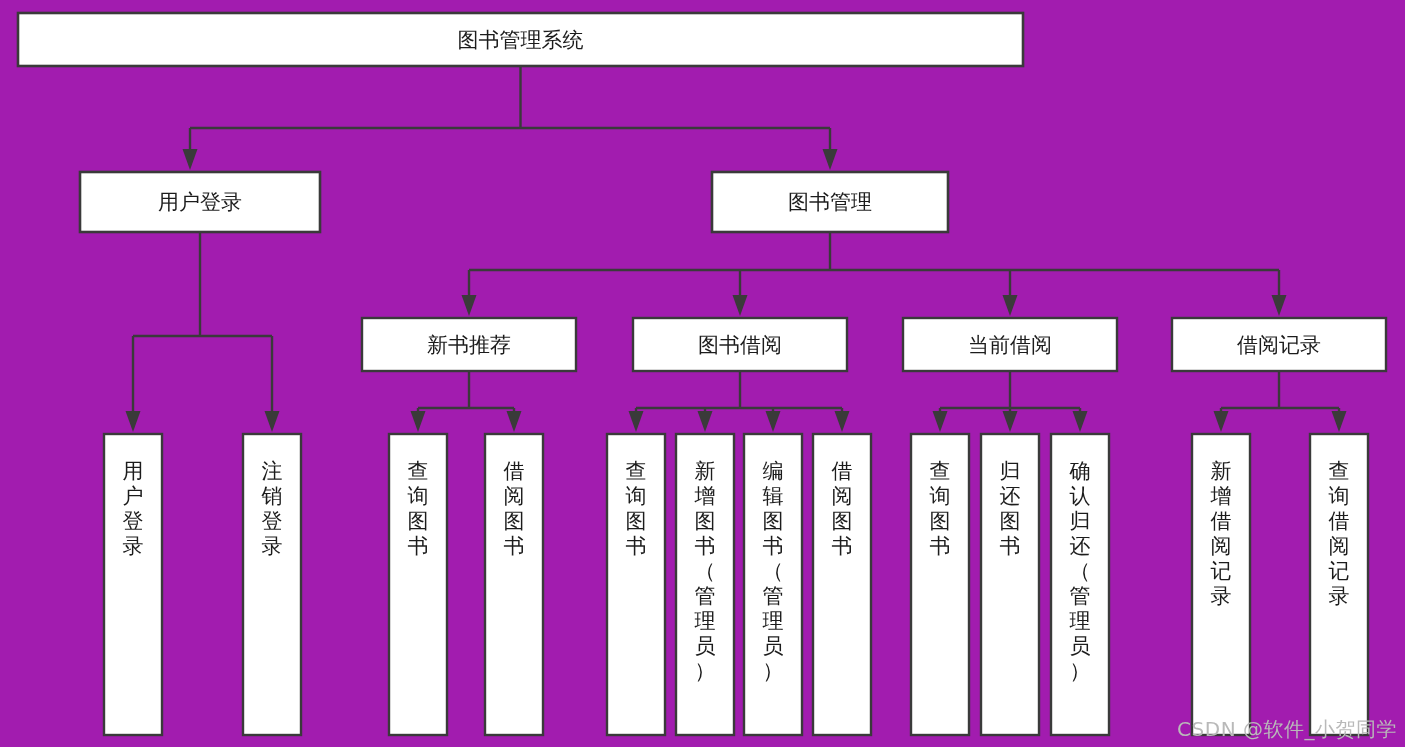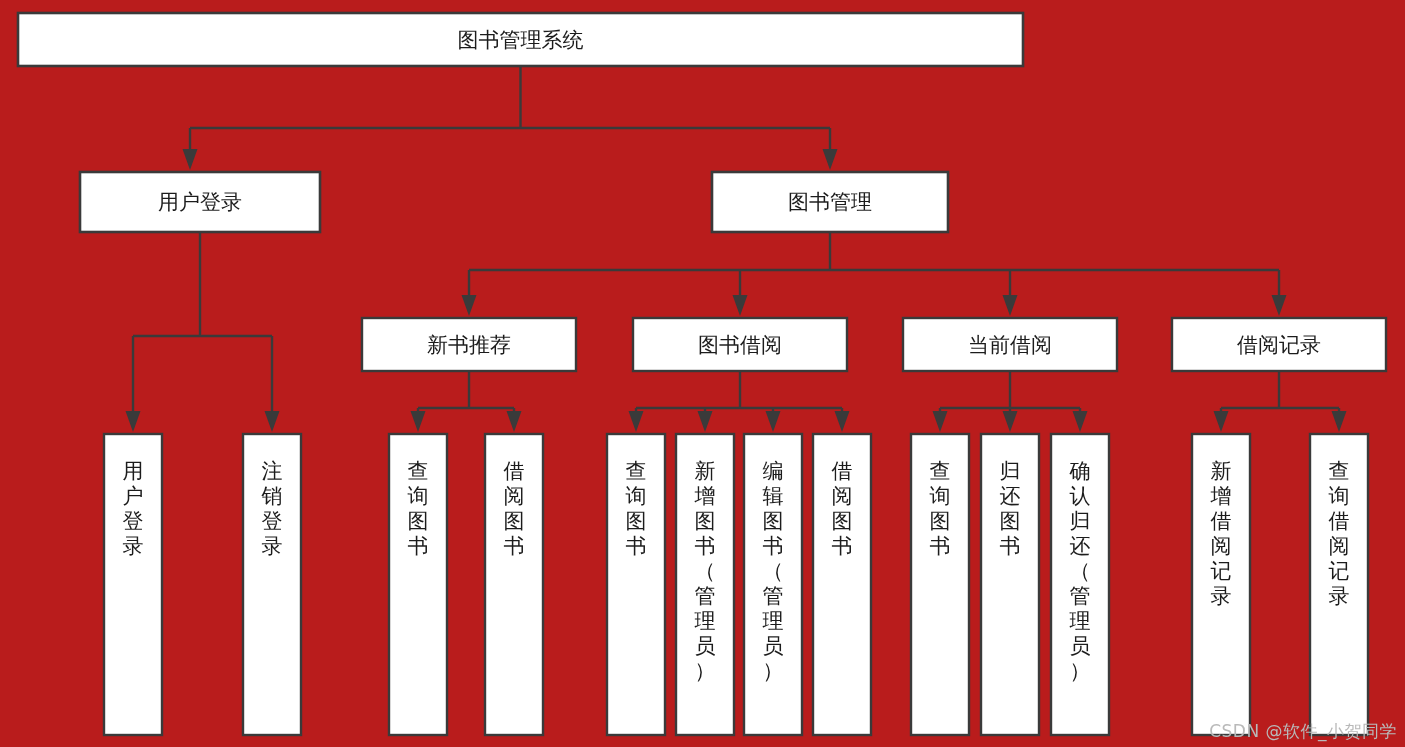--- a/index.html
+++ b/index.html
@@ -11,21 +11,21 @@
   body {
     width: 1405px;
     height: 747px;
     overflow: hidden;
     font-family: "DejaVu Sans", "Liberation Sans", sans-serif;
   }
   #diagram-root {
     position: relative;
     width: 1405px;
     height: 747px;
-    background: #b91c1c;
+    background: #a21caf;
   }
   svg#tree-svg {
     position: absolute;
     top: 0;
     left: 0;
     width: 1405px;
     height: 747px;
     display: block;
   }
   .node-box {
@@ -57,21 +57,21 @@
     font-family: "DejaVu Sans", "Liberation Sans", sans-serif;
     font-size: 21px;
     fill: #1c1c1c;
     text-anchor: middle;
   }
   .watermark-text {
     position: absolute;
     right: 8px;
     bottom: 4px;
     font-family: "DejaVu Sans", "Liberation Sans", sans-serif;
-    font-size: 17px;
+    font-size: 20px;
     color: #b9b9b9;
     letter-spacing: 0.5px;
     white-space: nowrap;
     user-select: none;
   }
 </style>
 </head>
 <body>
 
 <div id="diagram-root">

